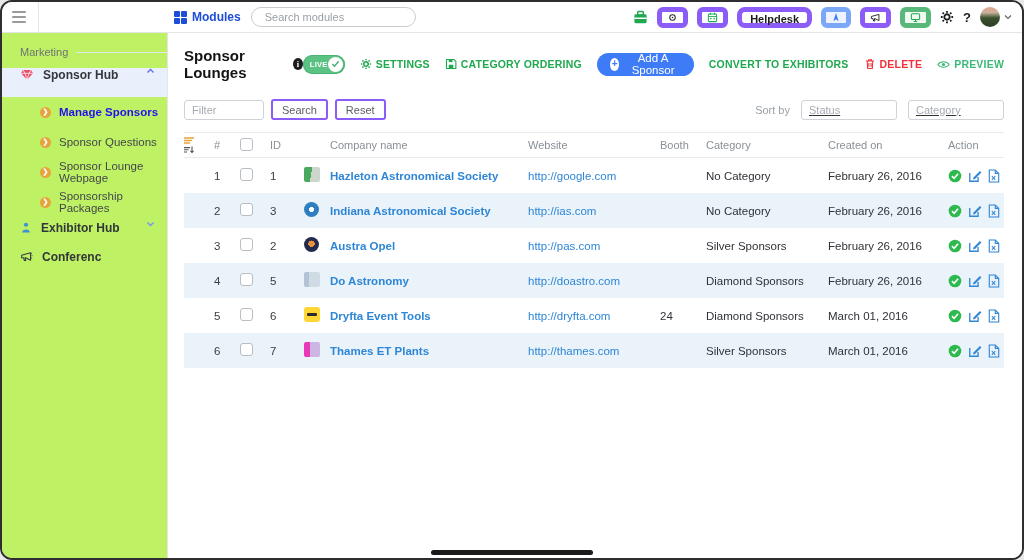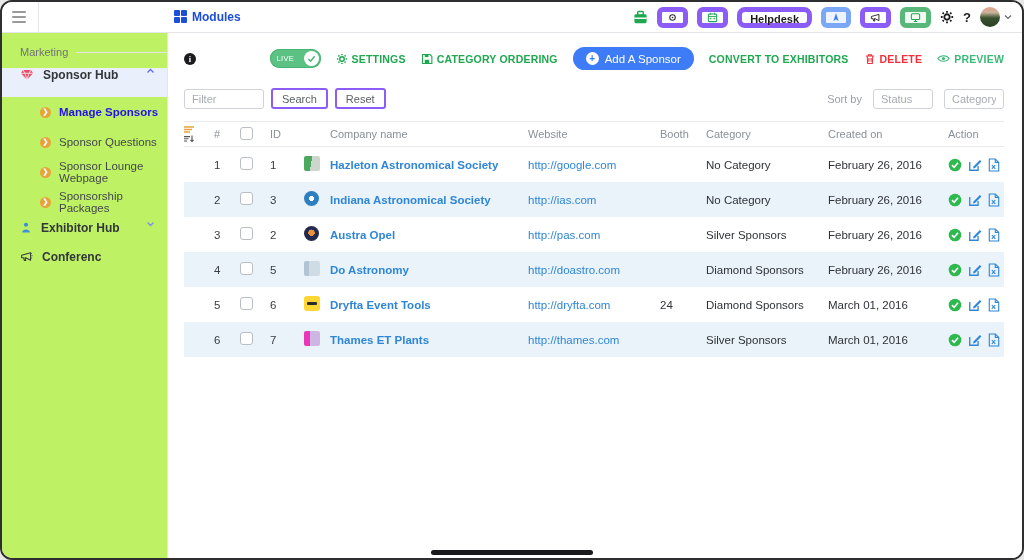--- a/index.html
+++ b/index.html
@@ -10,21 +10,21 @@
   }
   
   .topbar { height:31px; display:flex; align-items:center; border-bottom:1px solid #e3e5e8; background:#fff; }
   .tb-left { width:166px; height:100%; display:flex; align-items:center; flex-shrink:0; }
   .hamburger { width:30px; display:flex; flex-direction:column; gap:3px; padding-left:10px; cursor:pointer; }
   .hamburger span { display:block; width:14px; height:2px; background:#9a9a9a; border-radius:1px; }
   .tb-divider { width:1px; height:31px; background:#e3e5e8; margin-left:6px; }
   .event-selector { margin-left:7px; display:flex; align-items:center; gap:4px;
     font-size:10.5px; font-weight:bold; color:#111; border-bottom:1.5px solid #3a3a3a; padding:3px 2px 3px 2px; cursor:pointer; }
   .tb-main { flex:1; height:100%; display:flex; align-items:center; padding-right:10px; }
-  .modules { display:flex; align-items:flex-start; gap:5px; margin-left:6px; cursor:pointer; }
+  .modules { display:flex; align-items:flex-end; gap:5px; margin-left:6px; cursor:pointer; }
   .grid-icon { width:13px; height:13px; display:grid; grid-template-columns:1fr 1fr; gap:1.5px; }
   .grid-icon i { background:#1d4ed8; border-radius:1px; }
   .modules-label { color:#1d4ed8; font-weight:bold; font-size:12px; }
   .search-box { margin-left:10px; width:165px; height:20px; border:1px solid #c9ccd1; border-radius:11px;
     display:flex; align-items:center; padding:0 8px; gap:5px; }
   .search-box input { border:none; outline:none; flex:1; font-size:11px; color:#333; background:transparent; font-family:inherit; }
   .search-box input::placeholder { color:#9aa0a6; }
   .tb-icons { margin-left:auto; display:flex; align-items:center; gap:9px; }
   .tb-btn { height:21px; min-width:23px; border:5px solid #8b5cf6; border-radius:6px;
     display:flex; align-items:center; justify-content:center; padding:0 4px; cursor:pointer; background:#fff;flex-direction:column; }
@@ -52,42 +52,42 @@
     font-size:7px; display:flex; align-items:center; justify-content:center; flex-shrink:0; font-weight:bold; }
   
   .main { flex:1; padding:14px 18px 0 16px; background:#fff; overflow:hidden; }
   .toolbar { display:flex; align-items:center; }
   .page-title { font-size:15px; font-weight:bold; color:#141414; display:flex; align-items:center; gap:5px; }
   .info-badge { width:12px; height:12px; border-radius:50%; background:#1c1c1e; color:#fff;
     font-size:8.5px; font-weight:bold; display:inline-flex; align-items:center; justify-content:center; font-family:"Liberation Serif",serif; }
   .toolbar-actions { margin-left:auto; display:flex; align-items:center; gap:15px; }
   .live-toggle { width:51px; height:19px; background:#5cc284; border-radius:10px; display:flex; align-items:center;
     padding:0 2px 0 7px; cursor:pointer; box-shadow:inset 0 0 0 1px #49b374; }
-  .live-label { color:#fff; font-size:7.5px; font-weight:normal; letter-spacing:.3px; flex:1; }
+  .live-label { color:#fff; font-size:7.5px; font-weight:bold; letter-spacing:.3px; flex:1; }
   .live-knob { width:15px; height:15px; background:#fff; border-radius:50%; display:flex; align-items:center; justify-content:center; }
   .tlink { display:flex; align-items:center; gap:4px; font-size:10.5px; font-weight:bold; letter-spacing:.2px;
     cursor:pointer; white-space:nowrap; }
   .tlink.green { color:#1fa84f; }
   .tlink.lgreen { color:#3cb878; }
   .tlink.red { color:#f0303a; }
   .add-btn { display:flex; align-items:center; gap:6px; background:#3d7bf7; color:#fff; border:none;
     height:23px; padding:0 13px; border-radius:12px; font-size:11.5px; cursor:pointer; font-family:inherit; }
   .plus-circle { width:13px; height:13px; background:#fff; color:#3d7bf7; border-radius:50%;
     font-size:10px; font-weight:bold; display:flex; align-items:center; justify-content:center; line-height:1; }
   
   .filter-row { display:flex; align-items:center; margin-top:18px; gap:7px; }
   .inp { height:20px; border:1px solid #cfd3d8; border-radius:3px; font-size:11px; color:#333;
     padding:0 7px; outline:none; font-family:inherit; }
   .inp::placeholder { color:#a6abb1; }
   .filter-inp { width:80px; }
   .btn { height:21px; border:2px solid #8b5cf6; border-radius:3px; background:#fff; font-size:11px;
     color:#5a5e64; padding:0 9px; cursor:pointer; font-family:inherit; }
   .sort-group { margin-left:auto; display:flex; align-items:center; gap:11px; }
   .sort-label { font-size:11px; color:#9aa0a6; }
-  .sort-inp { width:60px; }
+  .sort-inp { width:96px;text-decoration:underline; }
   
   .table { margin-top:12px; }
   .grid { display:grid; grid-template-columns:30px 26px 30px 34px 26px 198px 132px 46px 122px 120px 1fr; align-items:center; }
   .thead { height:26px; border-top:1px solid #e7e9ec; border-bottom:1px solid #e7e9ec;
     font-size:11px; color:#8a9097; }
   .trow { height:35px; font-size:11.5px; color:#2f3237; }
   .trow.alt { background:#e9f3f9; }
   .c { padding-right:4px; overflow:hidden; white-space:nowrap; text-overflow:ellipsis; }
   .cb { width:13px; height:13px; border:1px solid #b9bec4; border-radius:3px; background:#fff; display:inline-block; cursor:pointer; }
   .link { color:#2f86d6; cursor:pointer; }
@@ -126,20 +126,27 @@
     <div class="tb-main">
       <div class="modules">
         <span class="grid-icon">
             <i></i>
             <i></i>
             <i></i>
             <i></i>
           </span>
         <span class="modules-label">Modules</span>
       </div>
+      <div class="search-box">
+        <svg width="11" height="11" viewBox="0 0 16 16">
+            <circle cx="7" cy="7" r="4.5" fill="none" stroke="#8a8f95" stroke-width="1.6"></circle>
+            <line x1="10.5" y1="10.5" x2="14" y2="14" stroke="#8a8f95" stroke-width="1.6"></line>
+          </svg>
+        <input placeholder="Search modules" style="">
+      </div>
       <div class="tb-icons">
         <span class="plain-icon">
           <svg width="15" height="15" viewBox="0 0 16 16">
               <rect x="5" y="1.5" width="6" height="4" rx="1" fill="none" stroke="#1fa84f" stroke-width="1.6"></rect>
               <rect x="1.5" y="4.5" width="13" height="9.5" rx="1.5" fill="#1fa84f"></rect>
               <rect x="1.5" y="8" width="13" height="1.6" fill="#fff"></rect>
             </svg>
         </span>
         <span class="tb-btn">
           <svg width="13" height="13" viewBox="0 0 16 16">
@@ -249,20 +256,21 @@
             <path d="M2 6.5 v3 h2.3 l1 3.3 h1.8 l-1-3.3 H7 l6 3 V3.5 Z" fill="none" stroke="#3a3d42" stroke-width="1.3" stroke-linejoin="round"></path>
             <path d="M14 7 h1.5 M13.5 4.5 l1.3-.8 M13.5 9.5 l1.3.8" stroke="#3a3d42" stroke-width="1"></path>
           </svg>
         <span>Conferenc</span>
       </div>
     </div>
 
     <div class="main">
       <div class="toolbar">
         <div class="page-title">
+          <span>Sponsor Lounges</span>
           <span class="info-badge">i</span>
         </div>
         <div class="toolbar-actions">
           <div class="live-toggle">
             <span class="live-label">LIVE</span>
             <span class="live-knob">
               <svg width="9" height="8" viewBox="0 0 10 9">
                   <path d="M1.5 4.5 L4 7 L8.5 1.5" stroke="#49b374" stroke-width="1.7" fill="none"></path>
                 </svg>
             </span>

